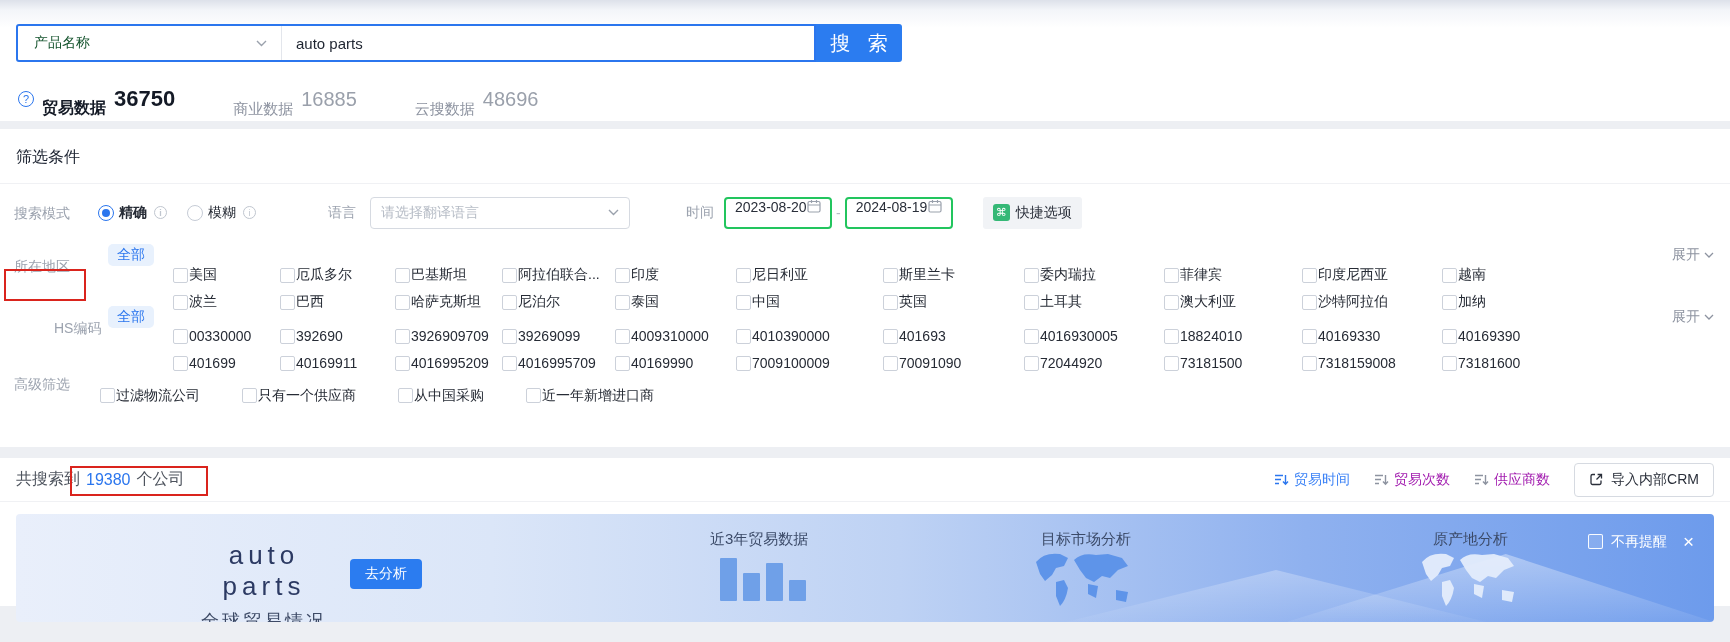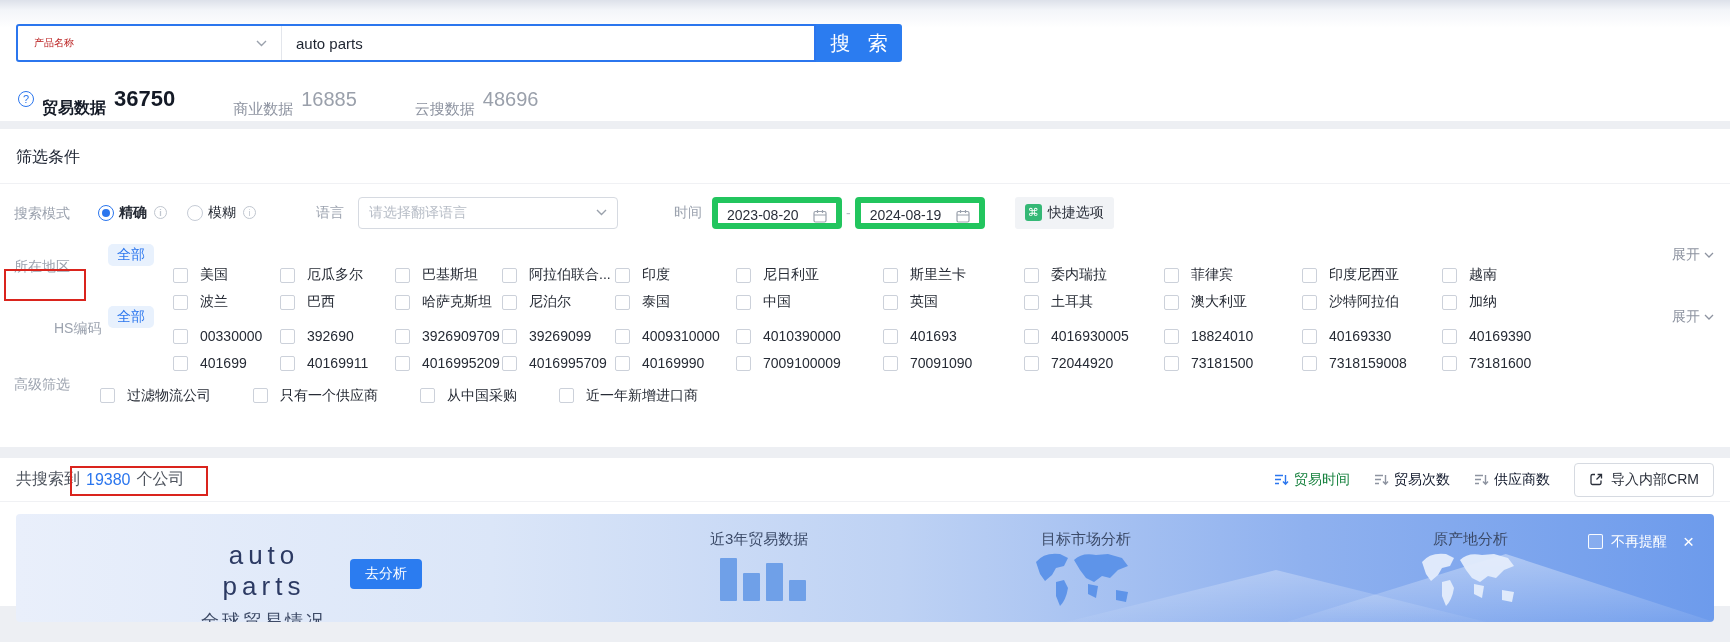--- a/index.html
+++ b/index.html
@@ -5,21 +5,21 @@
   * { margin:0; padding:0; box-sizing:border-box; }
   html,body { width:1730px; height:642px; overflow:hidden; }
   body { background:#edeff3; font-family:"Liberation Sans","DejaVu Sans",sans-serif; color:#262b35; position:relative; }
   .card { position:absolute; left:0; width:1730px; background:#fff; }
 
   
   #card1 { top:0; height:121px; background:linear-gradient(180deg,#dde1ea 0%,#f3f5f9 10px,#ffffff 28px); }
   .search-bar { position:absolute; left:16px; top:24px; display:flex; height:38px; }
   .search-box { display:flex; align-items:center; width:800px; height:38px; border:2px solid #2b76ee; border-radius:3px 0 0 3px; background:#fff; }
   .search-select { display:flex; align-items:center; justify-content:space-between; width:264px; padding:0 14px 0 16px; height:100%; border-right:1px solid #e3e6ec; cursor:pointer; }
-  .search-select .lbl { font-size:10px; color:#b91c1c; }
+  .search-select .lbl { font-size:14px; color:#14532d; }
   .search-input { flex:1; border:none; outline:none; font-size:15px; color:#1e2430; padding:0 14px; height:100%; font-family:inherit; background:transparent; }
   .search-btn { width:86px; height:38px; background:#2b7cf0; color:#fff; font-size:20px; border:none; border-radius:0 3px 3px 0; letter-spacing:6px; padding-left:6px; cursor:pointer; font-family:inherit; }
 
   .tabs { position:absolute; left:18px; top:78px; display:flex; align-items:flex-end; gap:58px; }
   .tab { display:flex; align-items:center; gap:8px; cursor:pointer; padding-bottom:14px; position:relative; color:#8d93a0; }
   .tab .t-label { font-size:15px;margin-top:20px; }
   .tab .t-count { font-size:20px; color:#9aa0ab; }
   .tab.active { color:#141a26; }
   .tab.active .t-label { font-size:16px; font-weight:bold; color:#141a26; }
   .tab.active .t-count { font-size:22px; font-weight:bold; color:#141a26; }
@@ -39,46 +39,46 @@
   .radio-item { display:flex; align-items:center; gap:5px; margin-right:20px; cursor:pointer; font-size:14px; color:#262b35; }
   .radio { width:16px; height:16px; border-radius:50%; border:1px solid #c6ccd6; background:#fff; position:relative; flex:none; }
   .radio.sel { border:1.5px solid #2b76ee; }
   .radio.sel::after { content:""; position:absolute; left:50%; top:50%; transform:translate(-50%,-50%); width:8px; height:8px; border-radius:50%; background:#2b76ee; }
   .radio-item.sel-text { font-weight:bold; }
   .info-icon { width:13px; height:13px; border:1px solid #c0c6cf; border-radius:50%; color:#c0c6cf; font-size:9px; display:inline-flex; align-items:center; justify-content:center; margin-left:2px; font-style:normal; }
 
   .inline-label { font-size:14px; color:#9ca3af; white-space:nowrap; }
   .lang-select { margin-left:14px; width:260px; height:32px; border:1px solid #d6dae1; border-radius:4px; display:flex; align-items:center; justify-content:space-between; padding:0 10px; cursor:pointer; }
   .lang-select .ph { font-size:14px; color:#b6bcc6; }
-  .date-box { width:130px; height:32px; border:6px solid #22c55e; border-radius:4px; display:flex; align-items:flex-end; justify-content:space-between; padding:0 9px; cursor:text; }
+  .date-box { width:108px; height:32px; border:2px solid #22c55e; border-radius:4px; display:flex; align-items:flex-start; justify-content:space-between; padding:0 9px; cursor:text; }
   .date-box .dv { font-size:14px; color:#2a2f3a; }
   .date-dash { color:#b6bcc6; margin:0 4px; font-size:14px; }
   .quick-btn { margin-left:30px; height:32px; background:#f1f3f6; border:none; border-radius:3px; display:flex; align-items:center; gap:6px; padding:0 10px; cursor:pointer; font-family:inherit; }
   .quick-btn .cmd { width:17px; height:17px; background:#35b876; border-radius:3px; color:#fff; font-size:11px; display:flex; align-items:center; justify-content:center; }
   .quick-btn .ql { font-size:14px; color:#2a2f3a; }
 
   .row-geo { margin-top:14px; padding-left:173px; }
   .row-hs  { margin-top:8px;  padding-left:173px; }
   .chip-all { position:absolute; left:108px; top:1px; background:#e8f1fd; color:#2b76ee; font-size:14px; border-radius:5px; padding:2px 9px; cursor:pointer; }
   .cb-grid { display:grid; grid-template-columns:107px 115px 107px 113px 121px 147px 141px 140px 138px 140px 130px; height:27px; align-items:center; }
-  .cb { display:flex; align-items:center; gap:12px; font-size:14px; color:#262b35; cursor:pointer; white-space:nowrap;margin-top:23px; }
+  .cb { display:flex; align-items:center; gap:1px; font-size:14px; color:#262b35; cursor:pointer; white-space:nowrap;margin-top:23px; }
   .box { width:15px; height:15px; border:1px solid #ccd1da; border-radius:2px; background:#fff; flex:none; }
   .expand { position:absolute; right:16px; top:3px; font-size:14px; color:#8d93a0; display:flex; align-items:center; gap:4px; cursor:pointer; }
 
   .row-adv { margin-top:14px; padding-left:100px; height:22px; display:flex; align-items:center; gap:42px; }
   .row-adv .frow-label { top:50%; transform:translateY(-50%); }
 
   
   #card3 { top:458px; height:148px; }
   .res-head { height:44px; display:flex; align-items:center; padding:0 16px; border-bottom:1px solid #f0f1f4; }
   .res-summary { font-size:16px; color:#4e545e; display:flex; gap:6px; align-items:center; }
   .res-count { color:#2b76ee; }
   .res-right { margin-left:auto; display:flex; align-items:center; gap:24px; }
-  .sort-item { display:flex; align-items:center; gap:5px; font-size:14px; color:#0f172a; cursor:pointer; }
-  .sort-item.active { color:#15803d; }
+  .sort-item { display:flex; align-items:center; gap:5px; font-size:14px; color:#a21caf; cursor:pointer; }
+  .sort-item.active { color:#3b82f6; }
   .crm-btn { display:flex; align-items:center; gap:7px; border:1px solid #d6dae1; background:#fff; border-radius:4px; height:34px; padding:0 14px; font-size:14px; color:#2a2f3a; cursor:pointer; font-family:inherit; }
 
   .banner { position:absolute; left:16px; top:56px; width:1698px; height:108px; border-radius:4px; overflow:hidden;
             background:linear-gradient(90deg,#e9effb 0%,#dbe6f8 28%,#bed2f4 52%,#8fb1ef 76%,#6d9bec 100%); }
   .mtn { position:absolute; pointer-events:none; }
   .mtn1 { left:1150px; top:40px; width:548px; height:68px; background:linear-gradient(180deg,rgba(255,255,255,.38),rgba(255,255,255,.06)); clip-path:polygon(62% 0,100% 100%,22% 100%); }
   .mtn2 { left:1050px; top:56px; width:420px; height:52px; background:linear-gradient(180deg,rgba(255,255,255,.28),rgba(255,255,255,.04)); clip-path:polygon(50% 0,100% 100%,0 100%); }
   .bn-left { position:absolute; left:168px; top:26px; width:160px; text-align:center; }
   .bn-title { font-size:26px; color:#2c3a63; letter-spacing:5px; font-weight:500; }
   .bn-sub { margin-top:7px; font-size:18px; color:#3d4a66; letter-spacing:3px; }
@@ -149,21 +149,21 @@
       <span class="radio sel"></span>
       <span>精确</span>
       <span class="info-icon">i</span>
     </div>
     <div class="radio-item">
       <span class="radio"></span>
       <span>模糊</span>
       <span class="info-icon">i</span>
     </div>
 
-    <span class="inline-label" style="margin-left:40px;">语言</span>
+    <span class="inline-label" style="margin-left:52px;">语言</span>
     <div class="lang-select">
       <span class="ph">请选择翻译语言</span>
       <svg class="chev" width="11" height="7" viewBox="0 0 11 7">
           <path d="M1 1l4.5 4.5L10 1" fill="none" stroke="#9aa1ac" stroke-width="1.4"></path>
         </svg>
     </div>
 
     <span class="inline-label" style="margin-left:56px;">时间</span>
     <div class="date-box" style="margin-left:10px;">
       <span class="dv">2023-08-20</span>

